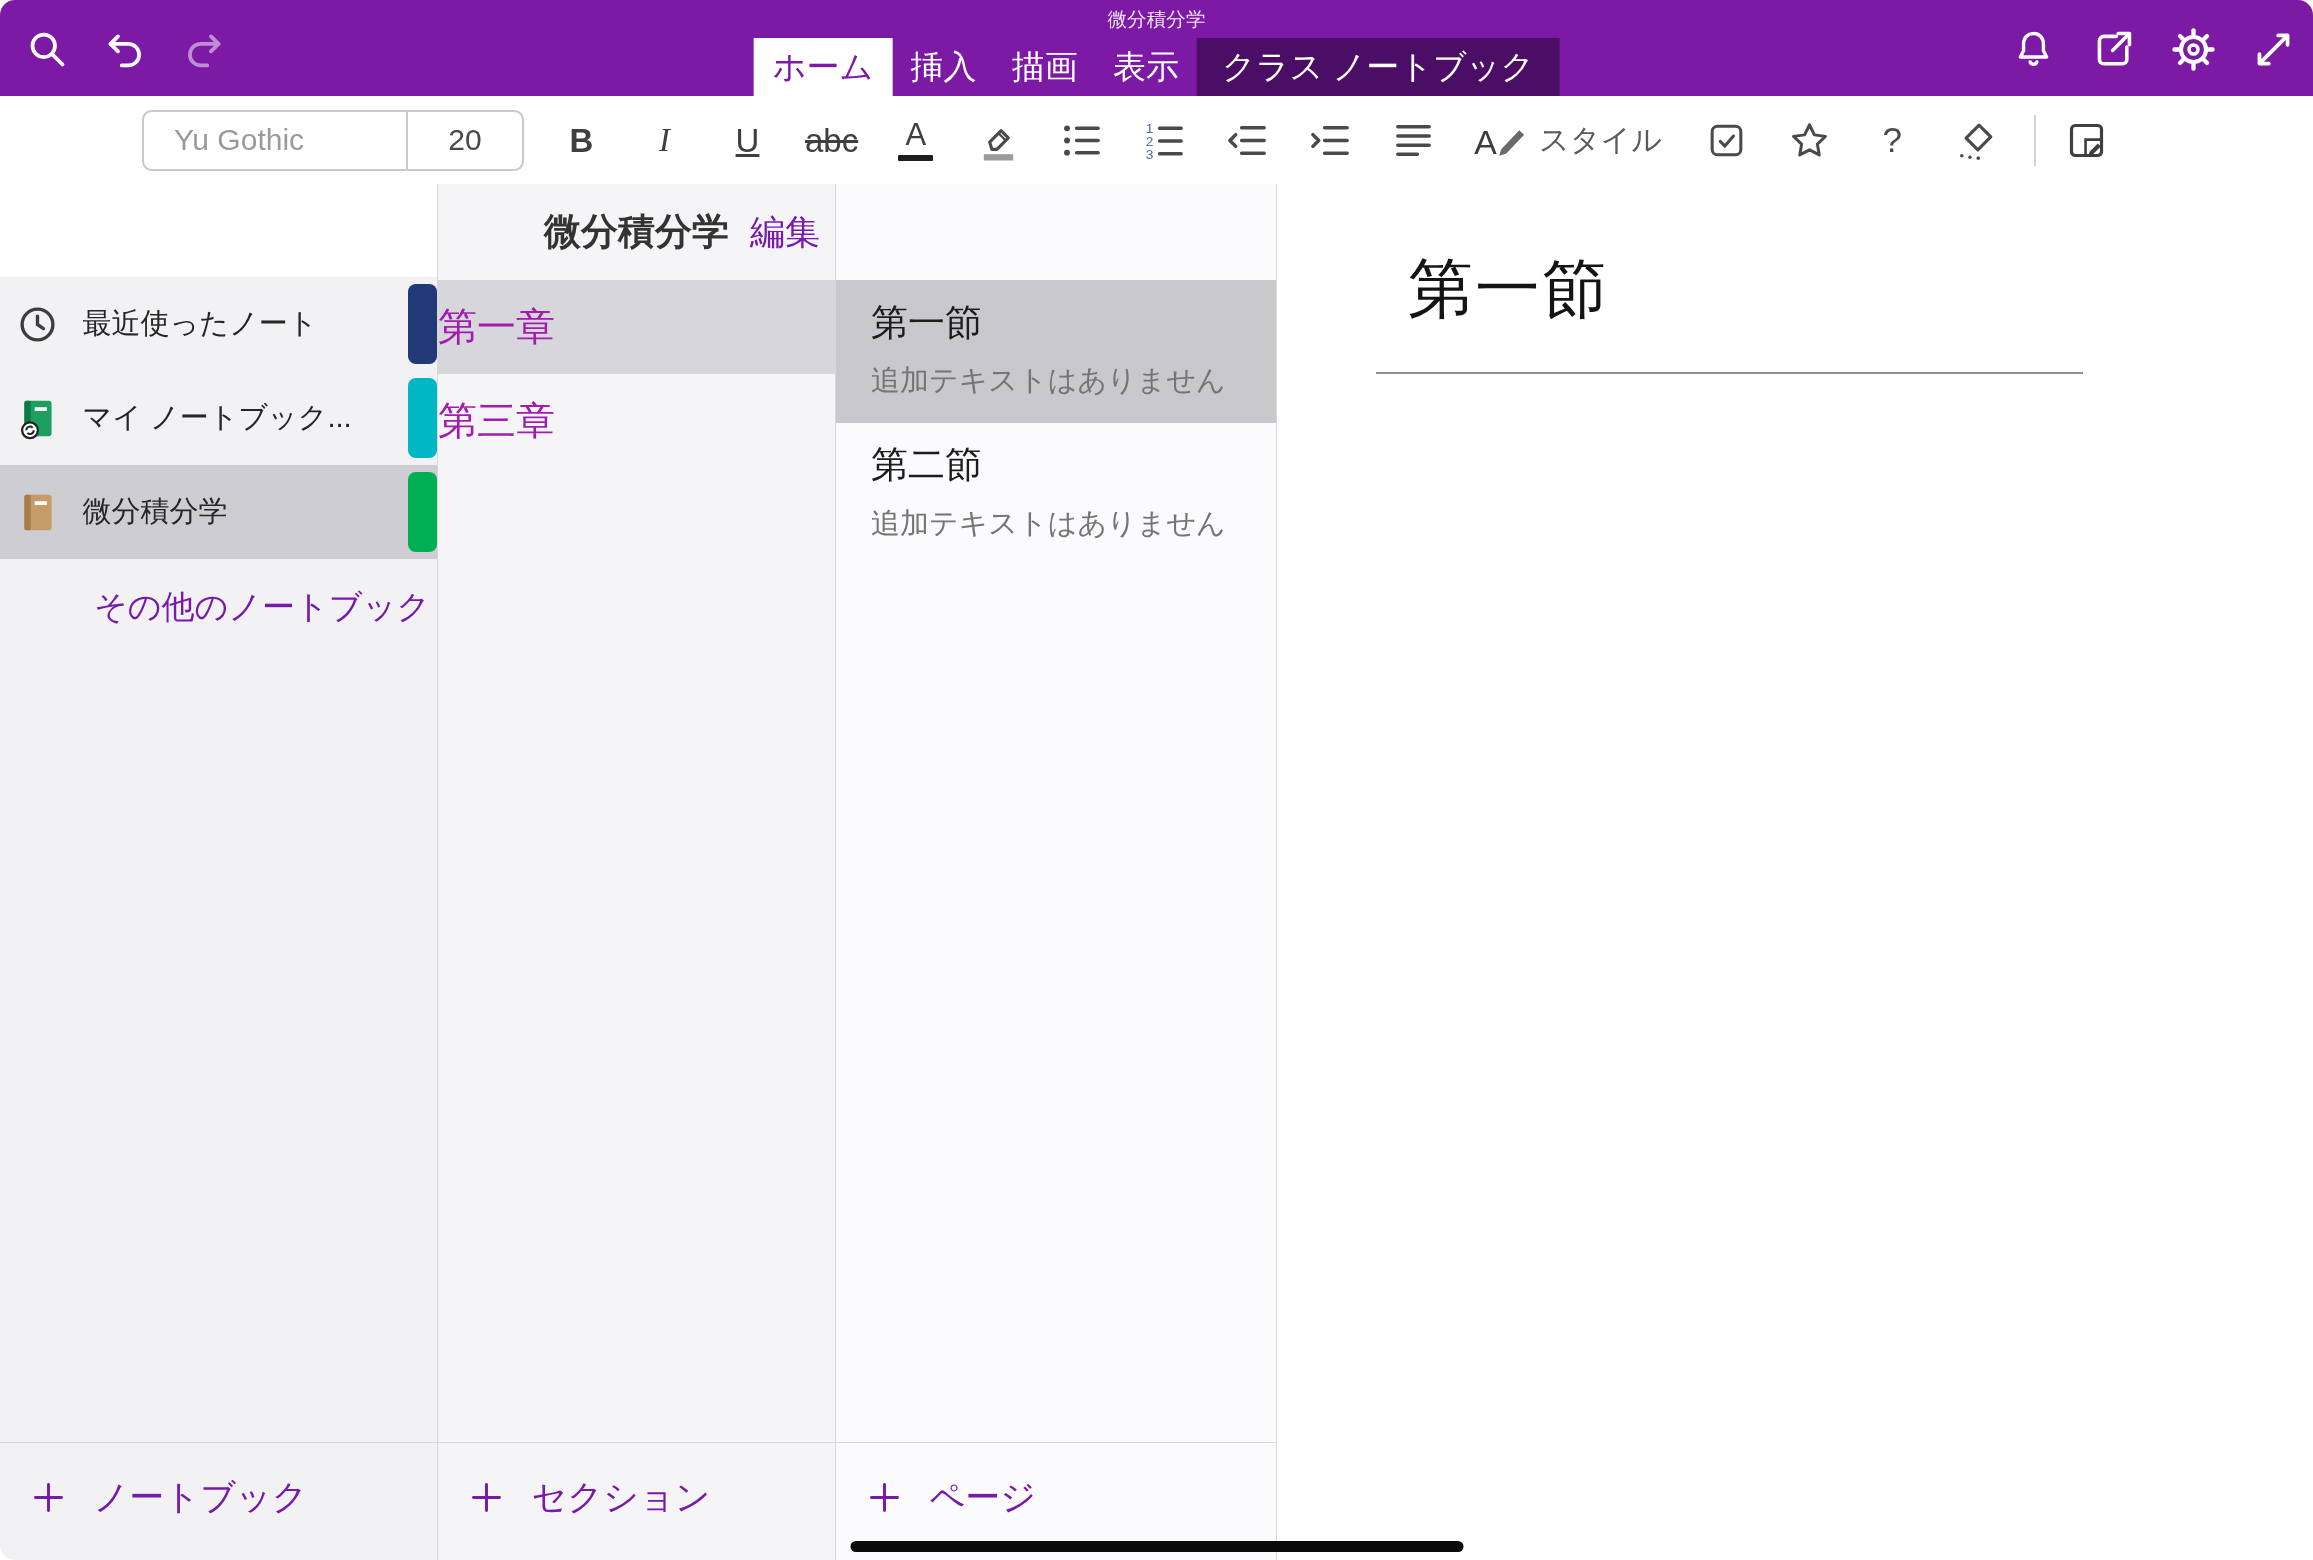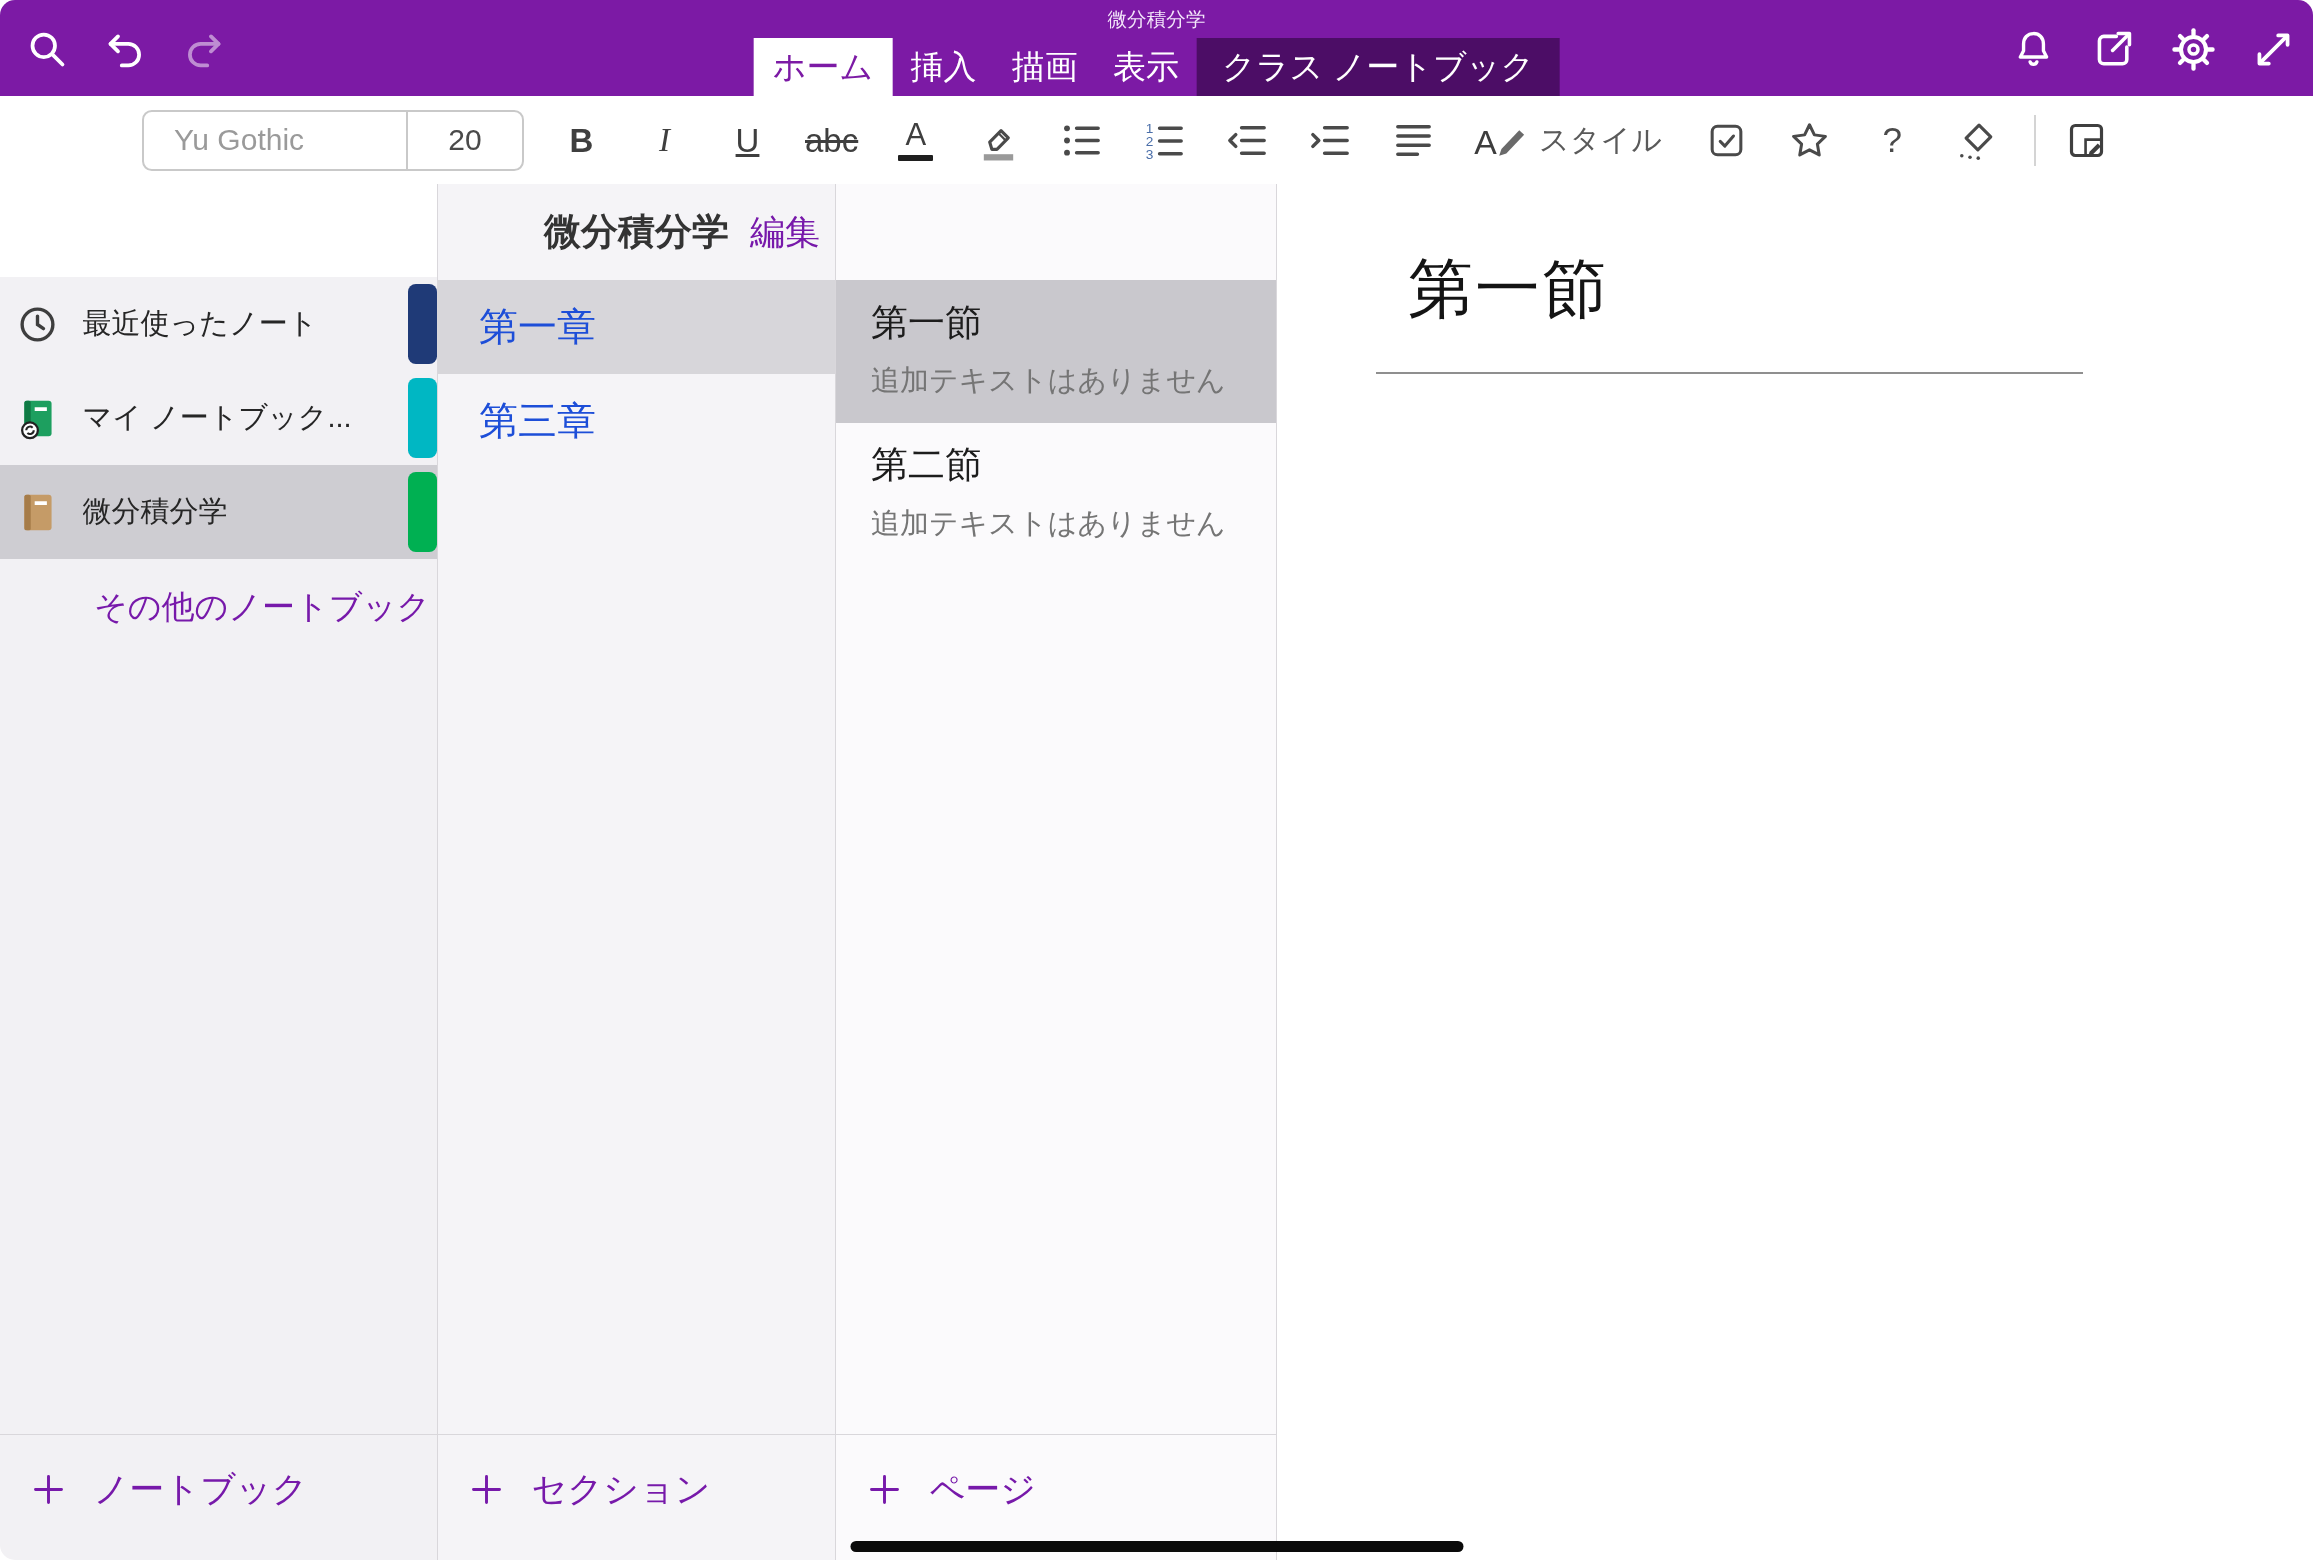--- a/index.html
+++ b/index.html
@@ -41,31 +41,31 @@
   .nb-item{position:relative;height:94px;display:flex;align-items:center;padding-left:14px;gap:21.6px;font-size:29px;color:#262626;cursor:pointer;}
   .nb-item.selected{background:#cecdd2;}
   .nb-icon{width:47px;height:47px;display:flex;align-items:center;justify-content:center;flex:none;}
   .nb-label{white-space:nowrap;overflow:hidden;}
   .nb-colortab{position:absolute;right:0;top:6.9px;bottom:6.9px;width:29px;border-radius:7.8px;background:#888;}
   .more-link{display:block;margin-top:25.5px;padding-left:94px;font-size:33px;color:#7719aa;cursor:pointer;}
 
   .sections-col{position:absolute;top:184px;left:438px;width:398px;bottom:0;background:#f5f4f7;border-right:1px solid #d9d7db;}
   .col-header{height:96px;display:flex;align-items:center;justify-content:center;position:relative;font-size:37px;font-weight:600;color:#333;}
   .edit-link{position:absolute;right:15px;font-size:35px;font-weight:400;color:#7719aa;cursor:pointer;}
-  .section-item{height:94px;display:flex;align-items:center;padding-left:41px;font-size:39px;color:#1d4ed8;cursor:pointer;}
+  .section-item{height:94px;display:flex;align-items:center;font-size:39px;color:#a21caf;cursor:pointer;}
   .section-item.selected{background:#d7d6da;}
 
   .pages-col{position:absolute;top:184px;left:836px;width:441px;bottom:0;background:#fbfafc;border-right:1px solid #d9d7db;}
   .pages-top{height:96px;}
   .page-item{padding:17.6px 19.6px 21.6px 35px;cursor:pointer;}
   .page-item.selected{background:#c9c8cd;}
   .pi-title{font-size:37px;color:#1d1d1d;}
   .pi-sub{font-size:29px;color:#757575;margin-top:13.7px;font-family:Liberation Serif, serif;}
 
-  .col-add{position:absolute;left:0;right:0;bottom:16px;height:110px;border-top:1px solid #d9d7db;display:flex;align-items:center;padding-left:29px;gap:25.5px;color:#7719aa;font-size:35px;cursor:pointer;}
+  .col-add{position:absolute;left:0;right:0;bottom:8px;height:110px;border-top:1px solid #d9d7db;display:flex;align-items:center;padding-left:29px;gap:25.5px;color:#7719aa;font-size:35px;cursor:pointer;}
 
   
   .content{position:absolute;top:184px;left:1277px;right:0;bottom:0;background:#fff;}
   .content h1{margin:61px 0 0 131px;font-size:65px;font-weight:300;color:#141414;letter-spacing:2px;}
   .title-rule{margin:39px 0 0 99px;width:707px;height:2px;background:#8f8f8f;}
 
   .home-indicator{position:absolute;bottom:7.8px;left:50%;transform:translateX(-50%);width:613px;height:10.8px;border-radius:5.9px;background:#0a0a0a;z-index:30;cursor:grab;}
 
   svg{display:block;}
 </style>

